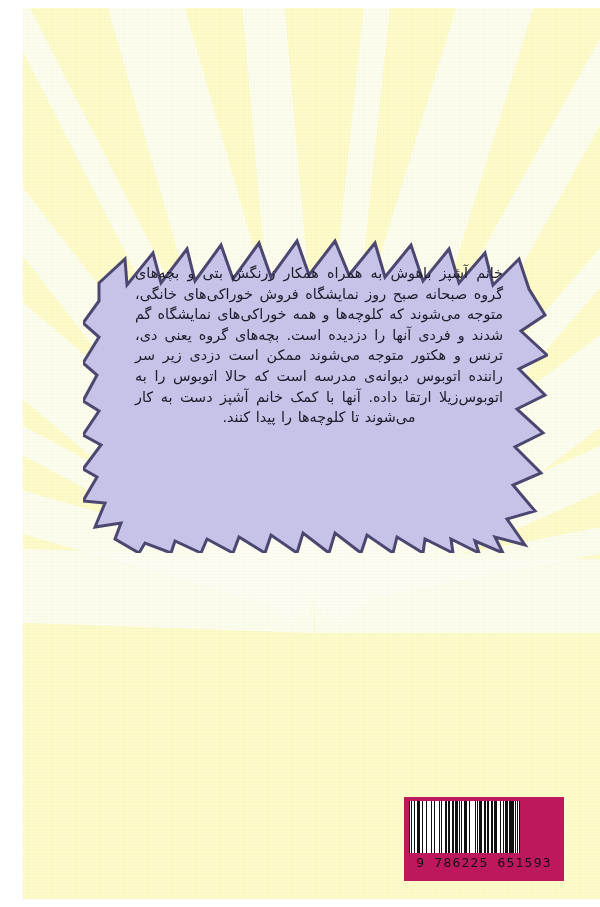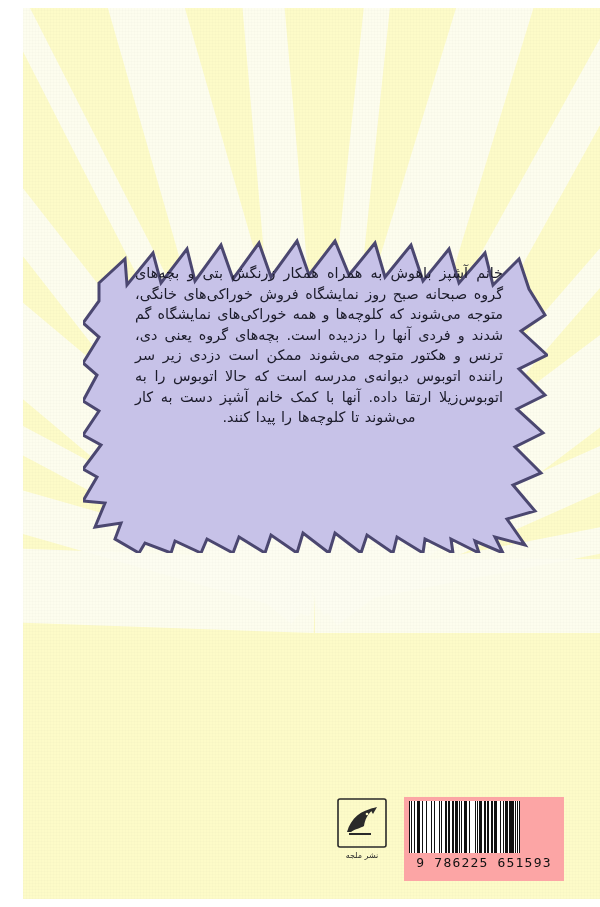--- a/index.html
+++ b/index.html
@@ -119,21 +119,21 @@
     font-family: "DejaVu Sans", sans-serif;
   }
 
   
   #barcode {
     position: absolute;
     left: 381px;
     top: 789px;
     width: 160px;
     height: 84px;
-    background: #fca5a5;
+    background: #be185d;
     padding: 4px 5px 16px 5px;
     box-sizing: border-box;
   }
   #bars {
     height: 52px;
     display: flex;
     align-items: stretch;
     gap: 0;
   }
   #bars .b {
@@ -182,32 +182,20 @@
 
     <div class="grain"></div>
 
     <div id="burst">
       <svg viewBox="0 0 465 330" xmlns="http://www.w3.org/2000/svg">
         <polygon points="16,60 42,36 44,62 70,30 78,60 104,26 112,58 138,22 150,56 176,20 188,54 214,18 226,52 252,18 266,52 292,20 302,54 328,22 340,58 366,26 376,60 402,30 410,62 436,36 446,66 462,92 438,108 464,132 436,146 462,172 434,186 460,210 432,224 458,250 430,262 452,288 424,296 442,322 412,314 420,330 392,318 396,330 368,316 370,330 342,316 340,330 314,314 310,330 284,312 278,330 252,310 246,330 220,310 214,330 188,312 182,330 156,314 150,330 124,316 118,330 92,318 88,330 62,320 56,330 32,316 38,300 12,304 22,280 0,278 14,254 0,246 18,222 0,212 16,188 0,178 14,152 0,140 16,114 0,100 16,78" fill="#c7c2e8" stroke="#4b4770" stroke-width="3" stroke-linejoin="miter"></polygon>
       </svg>
       <div id="blurb">خانم آشپز باهوش به همراه همکار زرنگش بتی و بچه‌های گروه صبحانه صبح روز نمایشگاه فروش خوراکی‌های خانگی، متوجه می‌شوند که کلوچه‌ها و همه خوراکی‌های نمایشگاه گم شدند و فردی آنها را دزدیده است. بچه‌های گروه یعنی دی، ترنس و هکتور متوجه می‌شوند ممکن است دزدی زیر سر راننده اتوبوس دیوانه‌ی مدرسه است که حالا اتوبوس را به اتوبوس‌زیلا ارتقا داده. آنها با کمک خانم آشپز دست به کار می‌شوند تا کلوچه‌ها را پیدا کنند.</div>
     </div>
 
-    <div id="logo">
-      <div class="mark">
-        <svg width="50" height="50" viewBox="0 0 50 50" xmlns="http://www.w3.org/2000/svg">
-          <rect x="1" y="1" width="48" height="48" rx="2" fill="none" stroke="#2a2a2a" stroke-width="1.6"></rect>
-          <path d="M10 34 C14 20 24 12 38 10 C30 16 28 22 27 28 C24 30 18 31 14 34 Z" fill="#2a2a2a"></path>
-          <path d="M33 11 L40 9 L36 16 Z" fill="#2a2a2a"></path>
-          <path d="M12 36 L34 36" stroke="#2a2a2a" stroke-width="2"></path>
-          <circle cx="30" cy="16" r="1.3" fill="#fdfbc8"></circle>
-        </svg>
-      </div>
-      <div class="name">نشر ملجه</div>
-    </div>
 
     <div id="barcode">
       <div id="bars">
           <div class="b" style="width:1.08px"></div>
           <div class="s" style="width:1.08px"></div>
           <div class="b" style="width:1.08px"></div>
           <div class="s" style="width:2.16px"></div>
           <div class="b" style="width:1.08px"></div>
           <div class="s" style="width:1.08px"></div>
           <div class="b" style="width:3.24px"></div>

